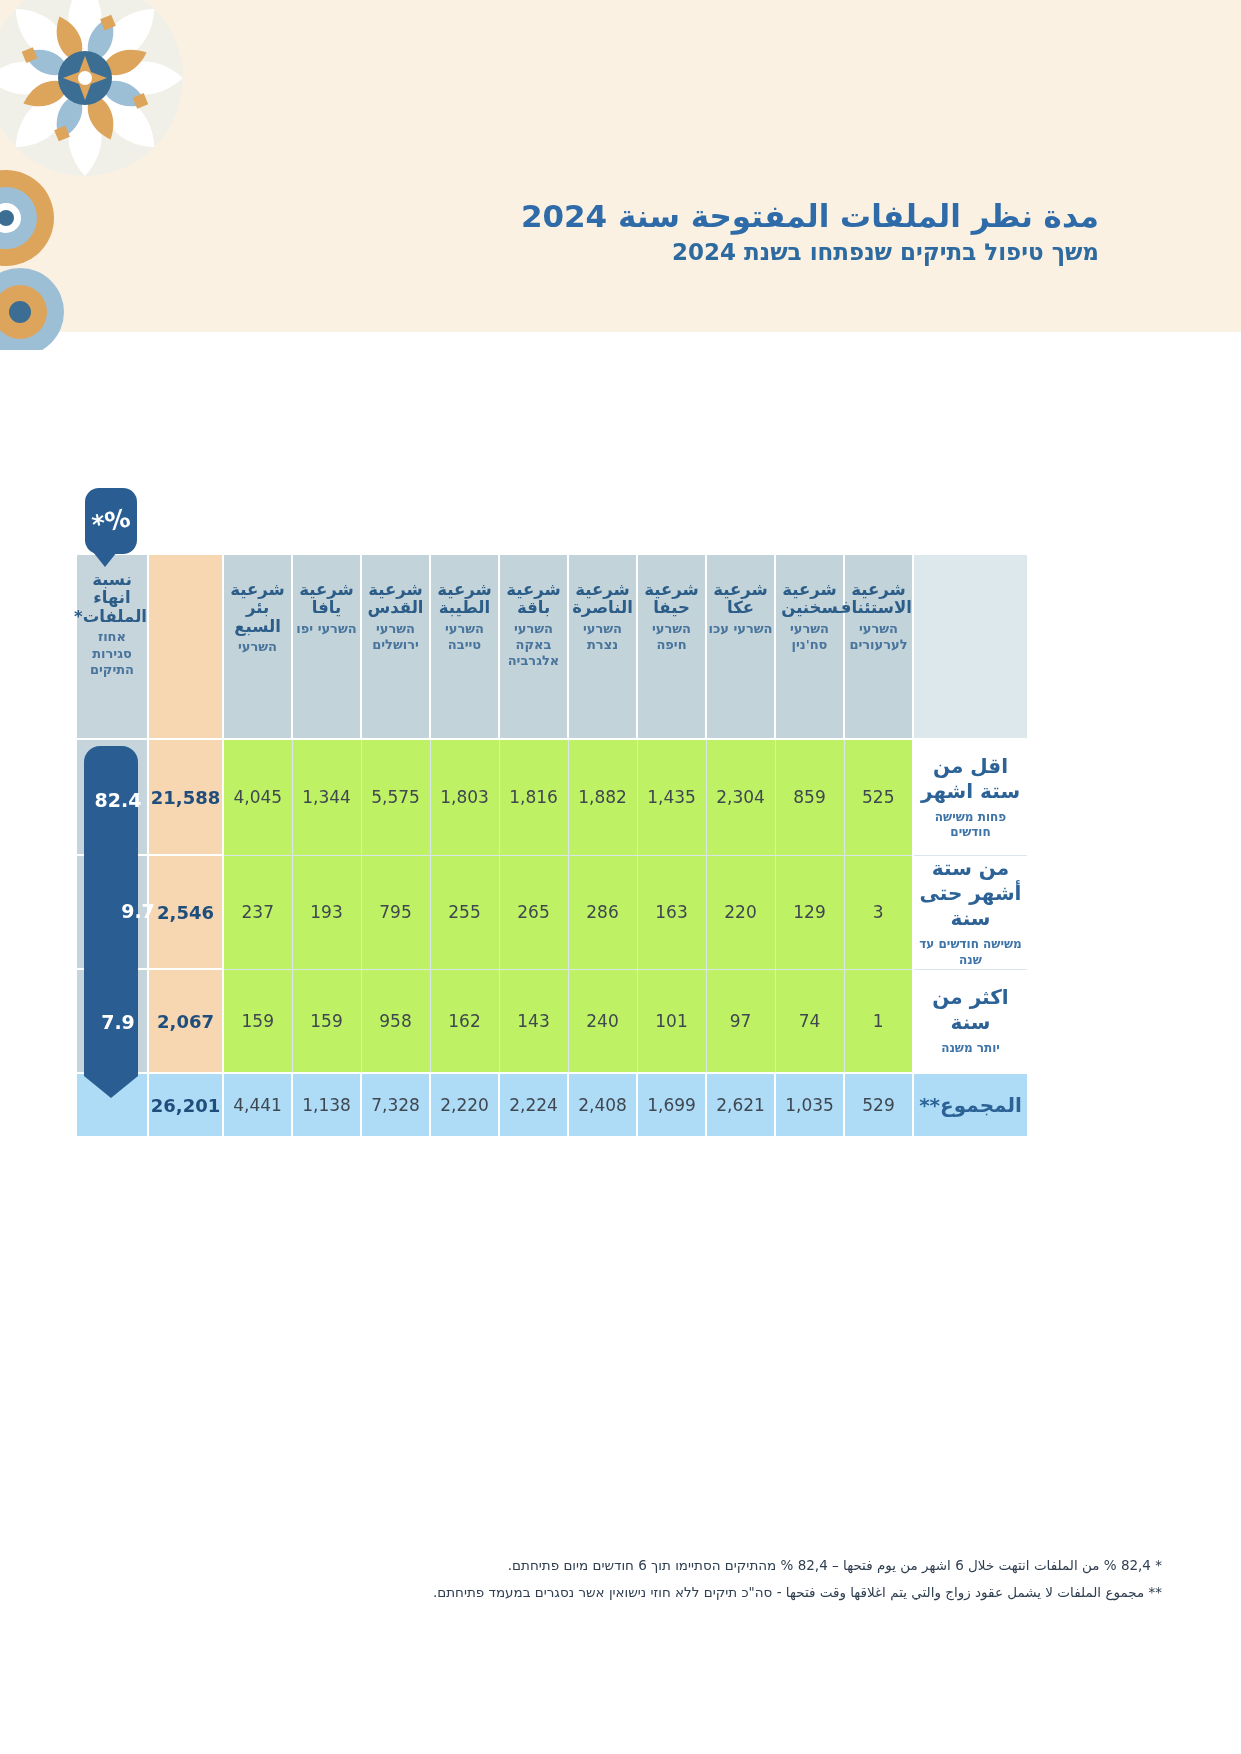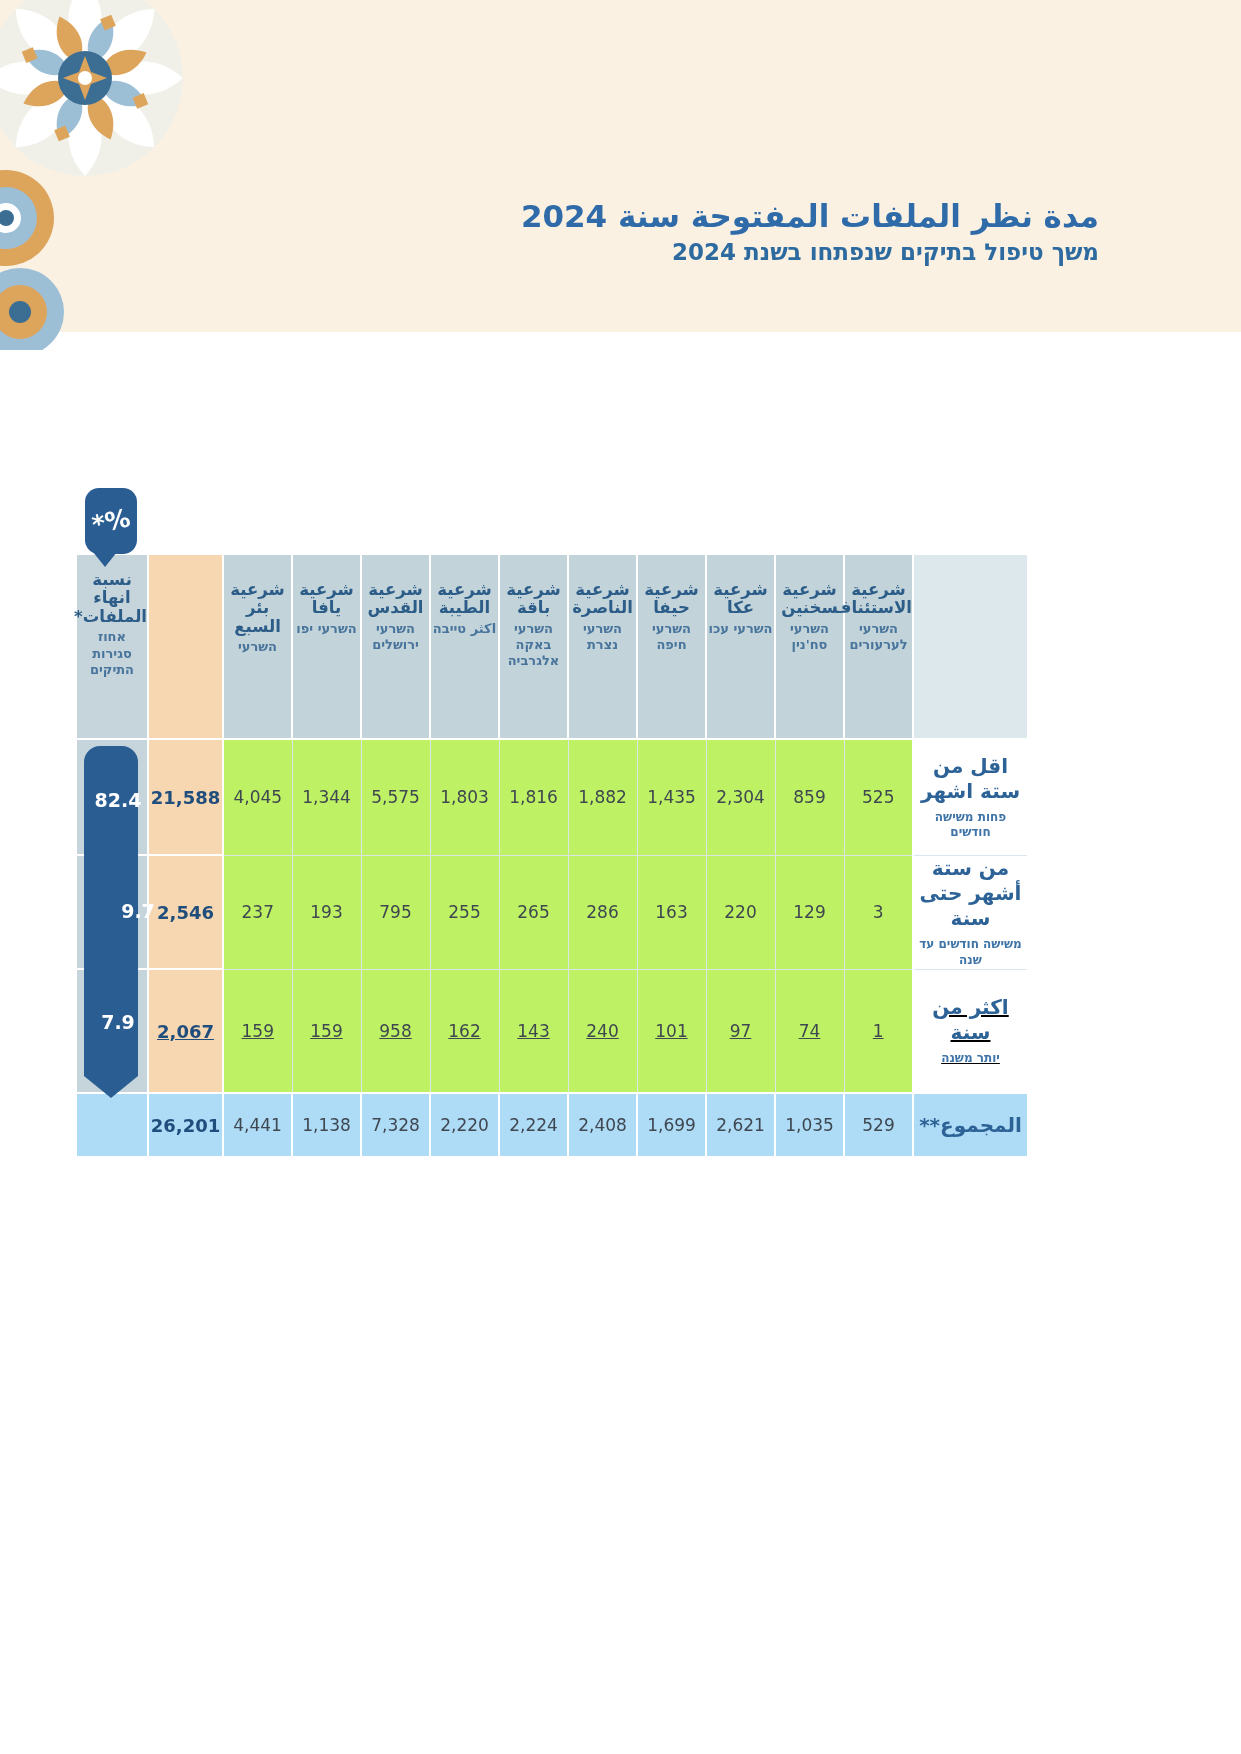--- a/index.html
+++ b/index.html
@@ -22,21 +22,21 @@
   th { vertical-align: top; text-align: center; font-weight: bold; }
   .th-court { background: #c2d3da; height: 185px; padding-top: 26px; }
   .th-corner { background: #dde8ec; }
   .th-peach { background: #f6d7b2; }
   .th-pct { background: #c6d4dc; padding-top: 16px; }
   .h-ar { display: block; color: #2c5d88; font-size: 16.5px; line-height: 1.12; font-weight: bold; }
   .h-he { display: block; color: #49759c; font-size: 13px; line-height: 1.25; margin-top: 3px; font-weight: 600; }
 
   .r1 td { height: 116px; }
   .r2 td { height: 114px; }
-  .r3 td { height: 124px; text-decoration: underline; }
+  .r3 td { height: 104px; }
   .rt td { height: 64px; }
 
   .td-num { background: #bef264; text-align: center; vertical-align: middle;
             font-size: 17px; color: #3f4750; border: 1px solid #d9e6ee; }
   .td-peach { background: #f6d7b2; text-align: center; vertical-align: middle;
               font-size: 18px; font-weight: bold; color: #1f4d7c; }
   .td-pct { background: #c6d4dc; }
   .td-label { background: #ffffff; text-align: center; vertical-align: middle;
               border-top: 1px solid #d9e6ee; border-bottom: 1px solid #d9e6ee; }
   .lbl-ar { display: block; direction: rtl; font-size: 20px; font-weight: bold; color: #2c6296; line-height: 1.25; }
@@ -180,21 +180,21 @@
         <th class="th-court">
           <span class="h-ar">شرعية الناصرة</span>
           <span class="h-he">השרעי נצרת</span>
         </th>
         <th class="th-court">
           <span class="h-ar">شرعية باقة</span>
           <span class="h-he">השרעי באקה אלגרביה</span>
         </th>
         <th class="th-court">
           <span class="h-ar">شرعية الطيبة</span>
-          <span class="h-he">اكثر טייבה</span>
+          <span class="h-he">השרעי טייבה</span>
         </th>
         <th class="th-court">
           <span class="h-ar">شرعية القدس</span>
           <span class="h-he">השרעי ירושלים</span>
         </th>
         <th class="th-court">
           <span class="h-ar">شرعية يافا</span>
           <span class="h-he">השרעי יפו</span>
         </th>
         <th class="th-court">
@@ -277,15 +277,19 @@
         <td class="td-blue">7,328</td>
         <td class="td-blue">1,138</td>
         <td class="td-blue">4,441</td>
         <td class="td-blue tot-sum">26,201</td>
         <td class="td-blue"></td>
       </tr>
     </tbody>
       </table>
   </div>
 
+  <div class="footnotes">
+    <div>* 82,4 % من الملفات انتهت خلال 6 اشهر من يوم فتحها – 82,4 % מהתיקים הסתיימו תוך 6 חודשים מיום פתיחתם.</div>
+    <div>** مجموع الملفات لا يشمل عقود زواج والتي يتم اغلاقها وقت فتحها - סה"כ תיקים ללא חוזי נישואין אשר נסגרים במעמד פתיחתם.</div>
+  </div>
 
 
 </div>
 
 </body></html>

